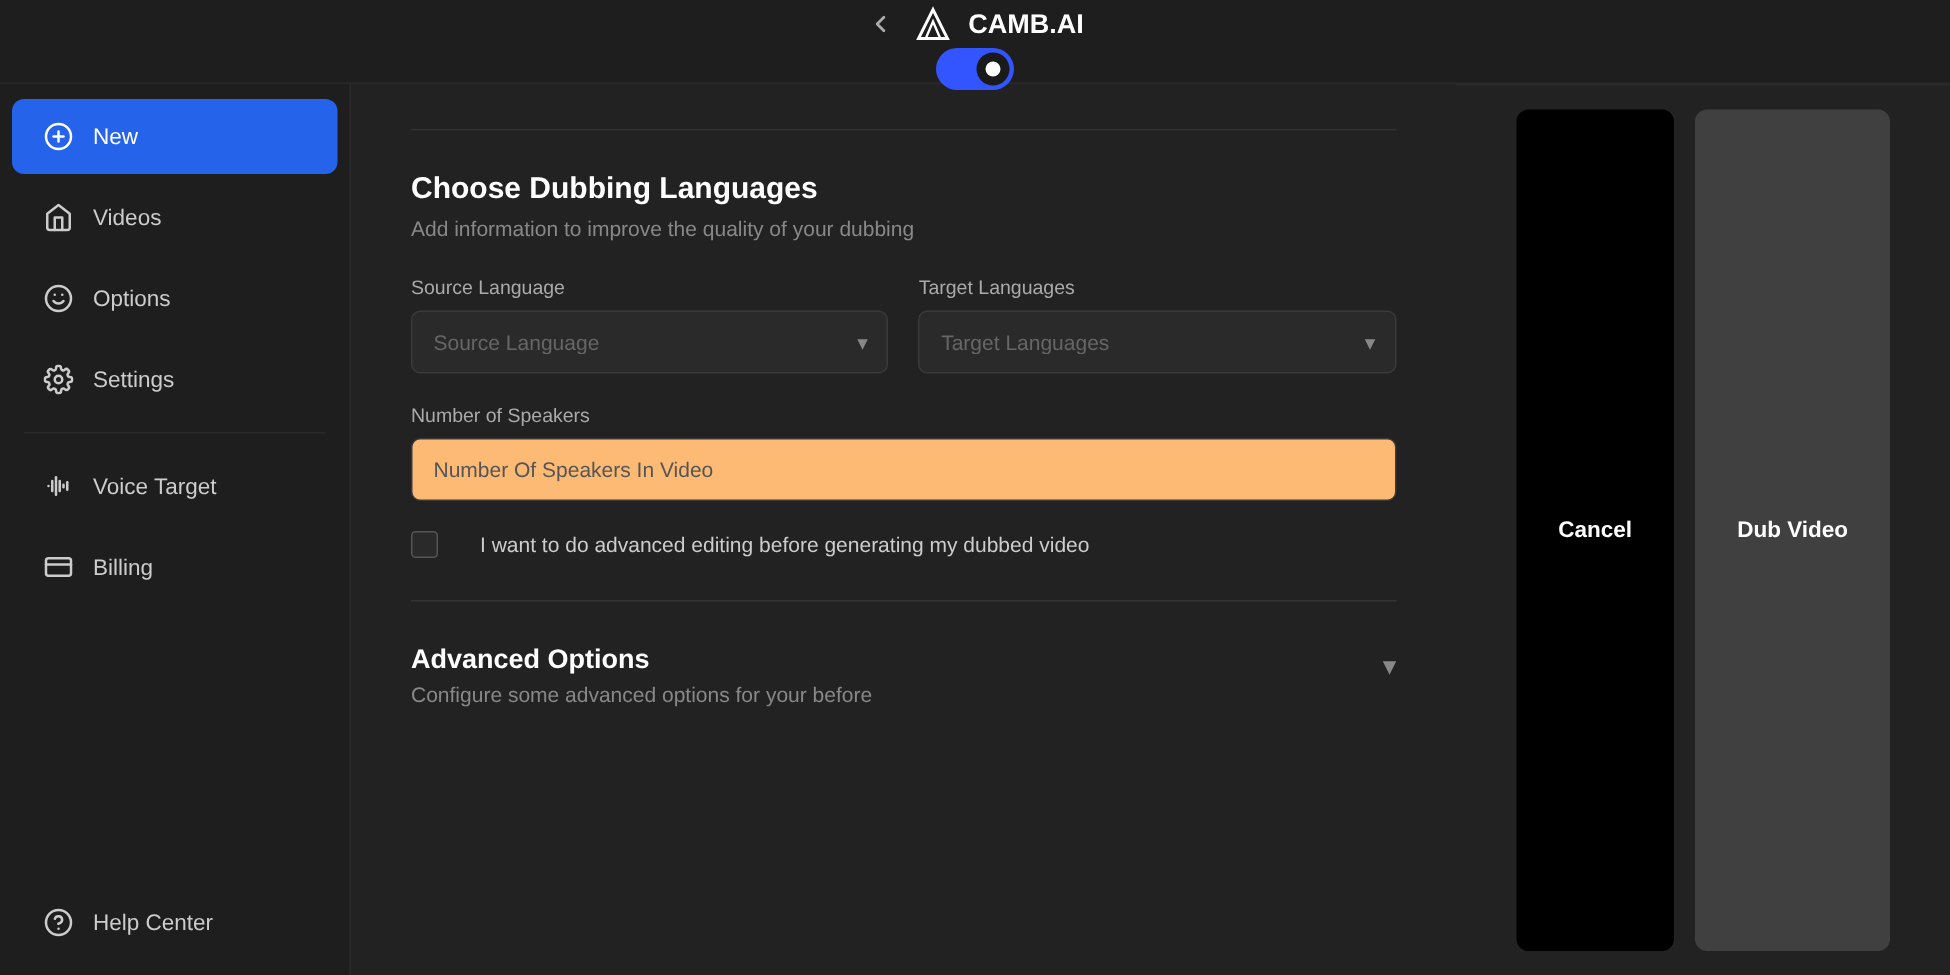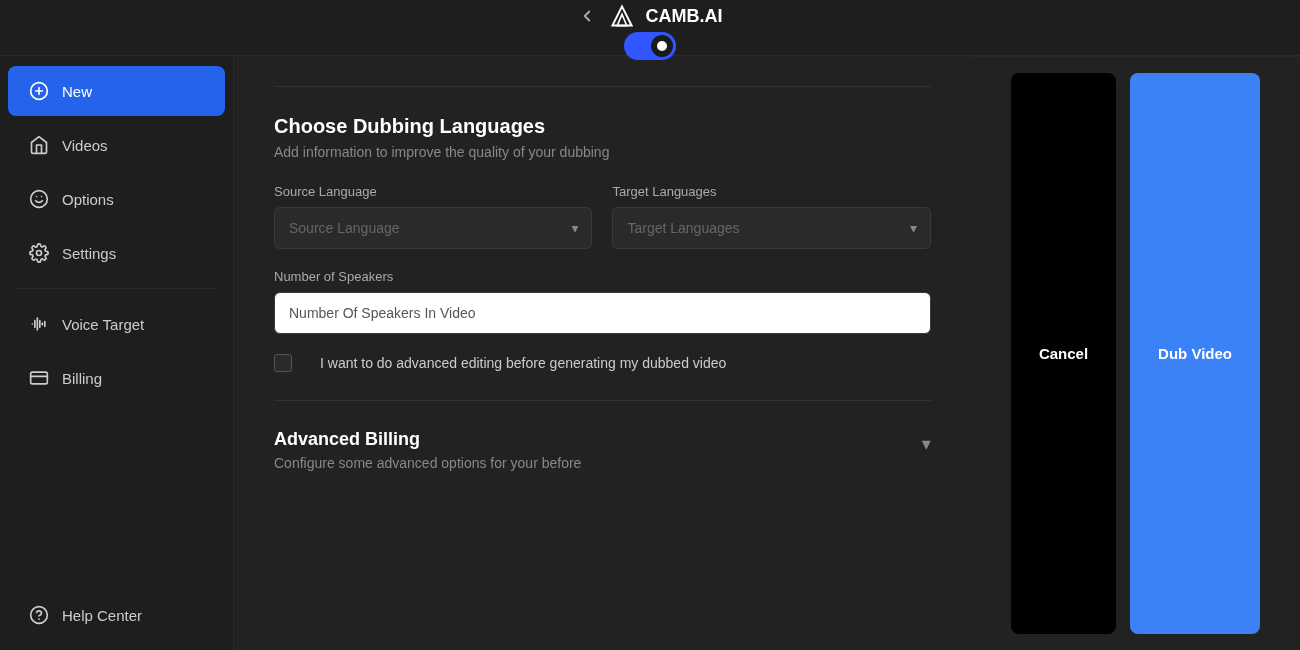--- a/index.html
+++ b/index.html
@@ -203,21 +203,21 @@
       position: absolute;
       right: 14px;
       top: 50%;
       transform: translateY(-50%);
       color: #888;
       pointer-events: none;
       font-size: 14px;
     }
     .text-input {
       width: 100%;
-      background: #ffffff;
+      background: #fdba74;
       border: 1px solid #3a3a3a;
       border-radius: 6px;
       color: #666;
       font-size: 14px;
       padding: 12px 14px;
       outline: none;
     }
     .text-input::placeholder { color: #555; }
 
     
@@ -286,21 +286,21 @@
       font-weight: 600;
       cursor: pointer;
       border: none;
       outline: none;
     }
     .btn-cancel {
       background: #000000;
       color: #fff;
     }
     .btn-primary {
-      background: #3b82f6;
+      background: #404040;
       color: #fff;
     }
 
     
     svg { display: block; }
   </style>
 </head>
 <body>
 
 <div class="topbar">
@@ -464,21 +464,21 @@
 
         <div class="checkbox-row">
           <div class="checkbox-box"></div>
           <span class="checkbox-label">I want to do advanced editing before generating my dubbed video</span>
         </div>
       </div>
 
       <div class="advanced-section">
         <div class="advanced-header">
           <div class="advanced-text">
-            <div class="advanced-title">Advanced Billing</div>
+            <div class="advanced-title">Advanced Options</div>
             <div class="advanced-subtitle">Configure some advanced options for your before</div>
           </div>
           <span class="advanced-chevron">▾</span>
         </div>
       </div>
 
     </div>
 
     <div class="footer">
       <button class="btn btn-cancel">Cancel</button>

